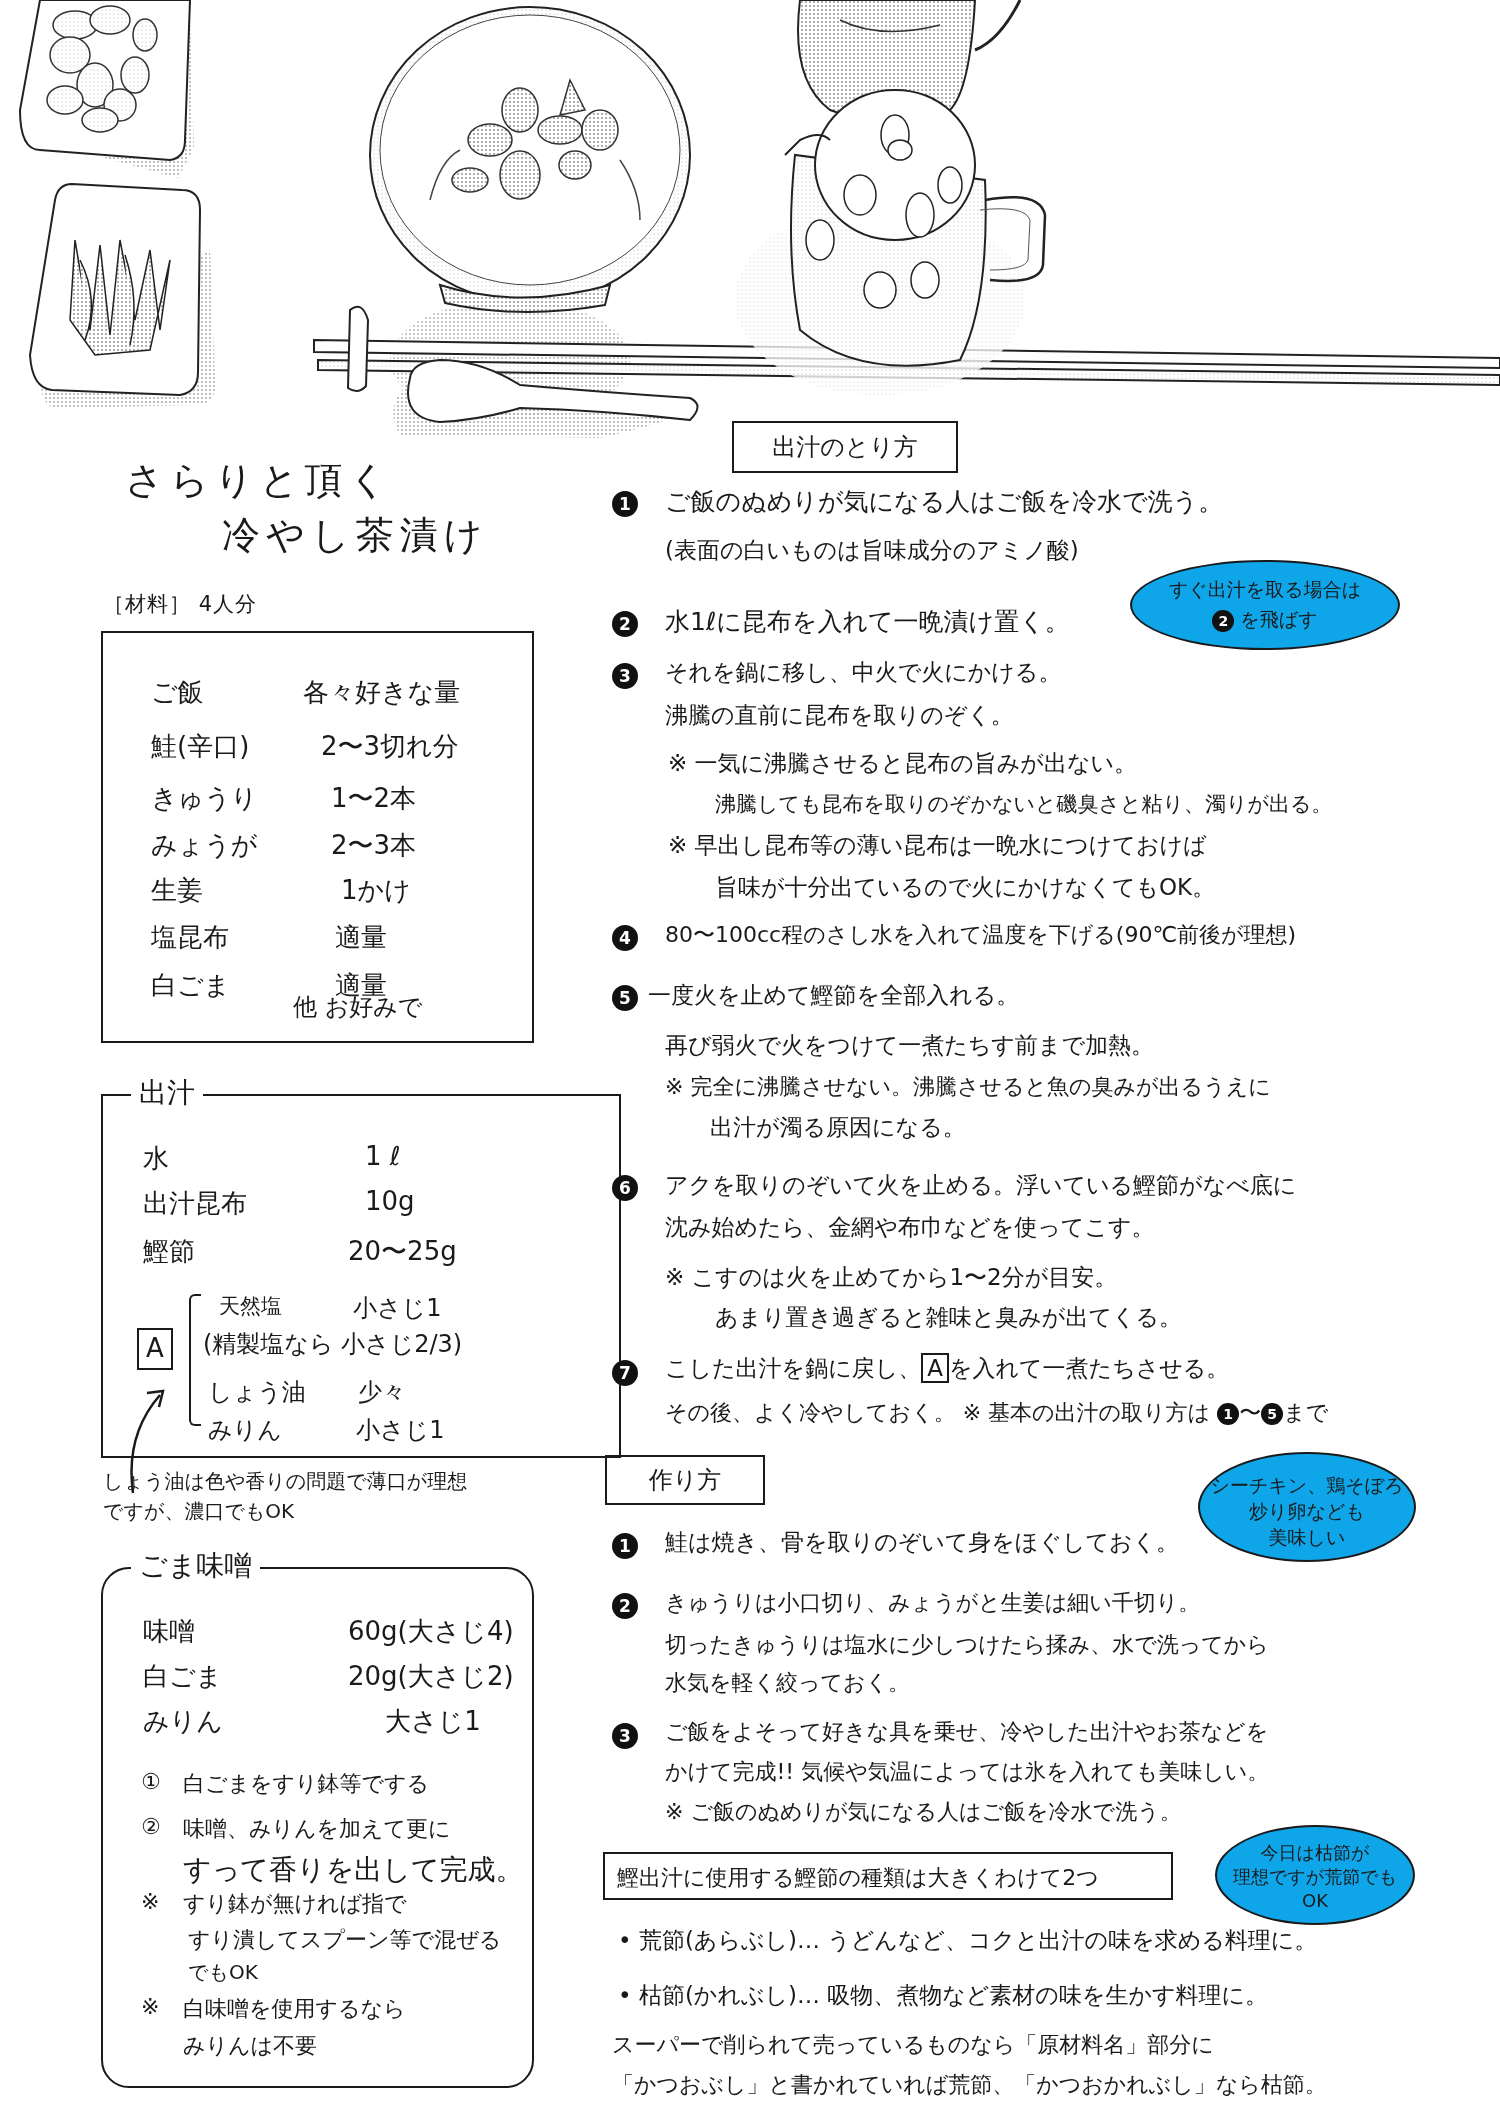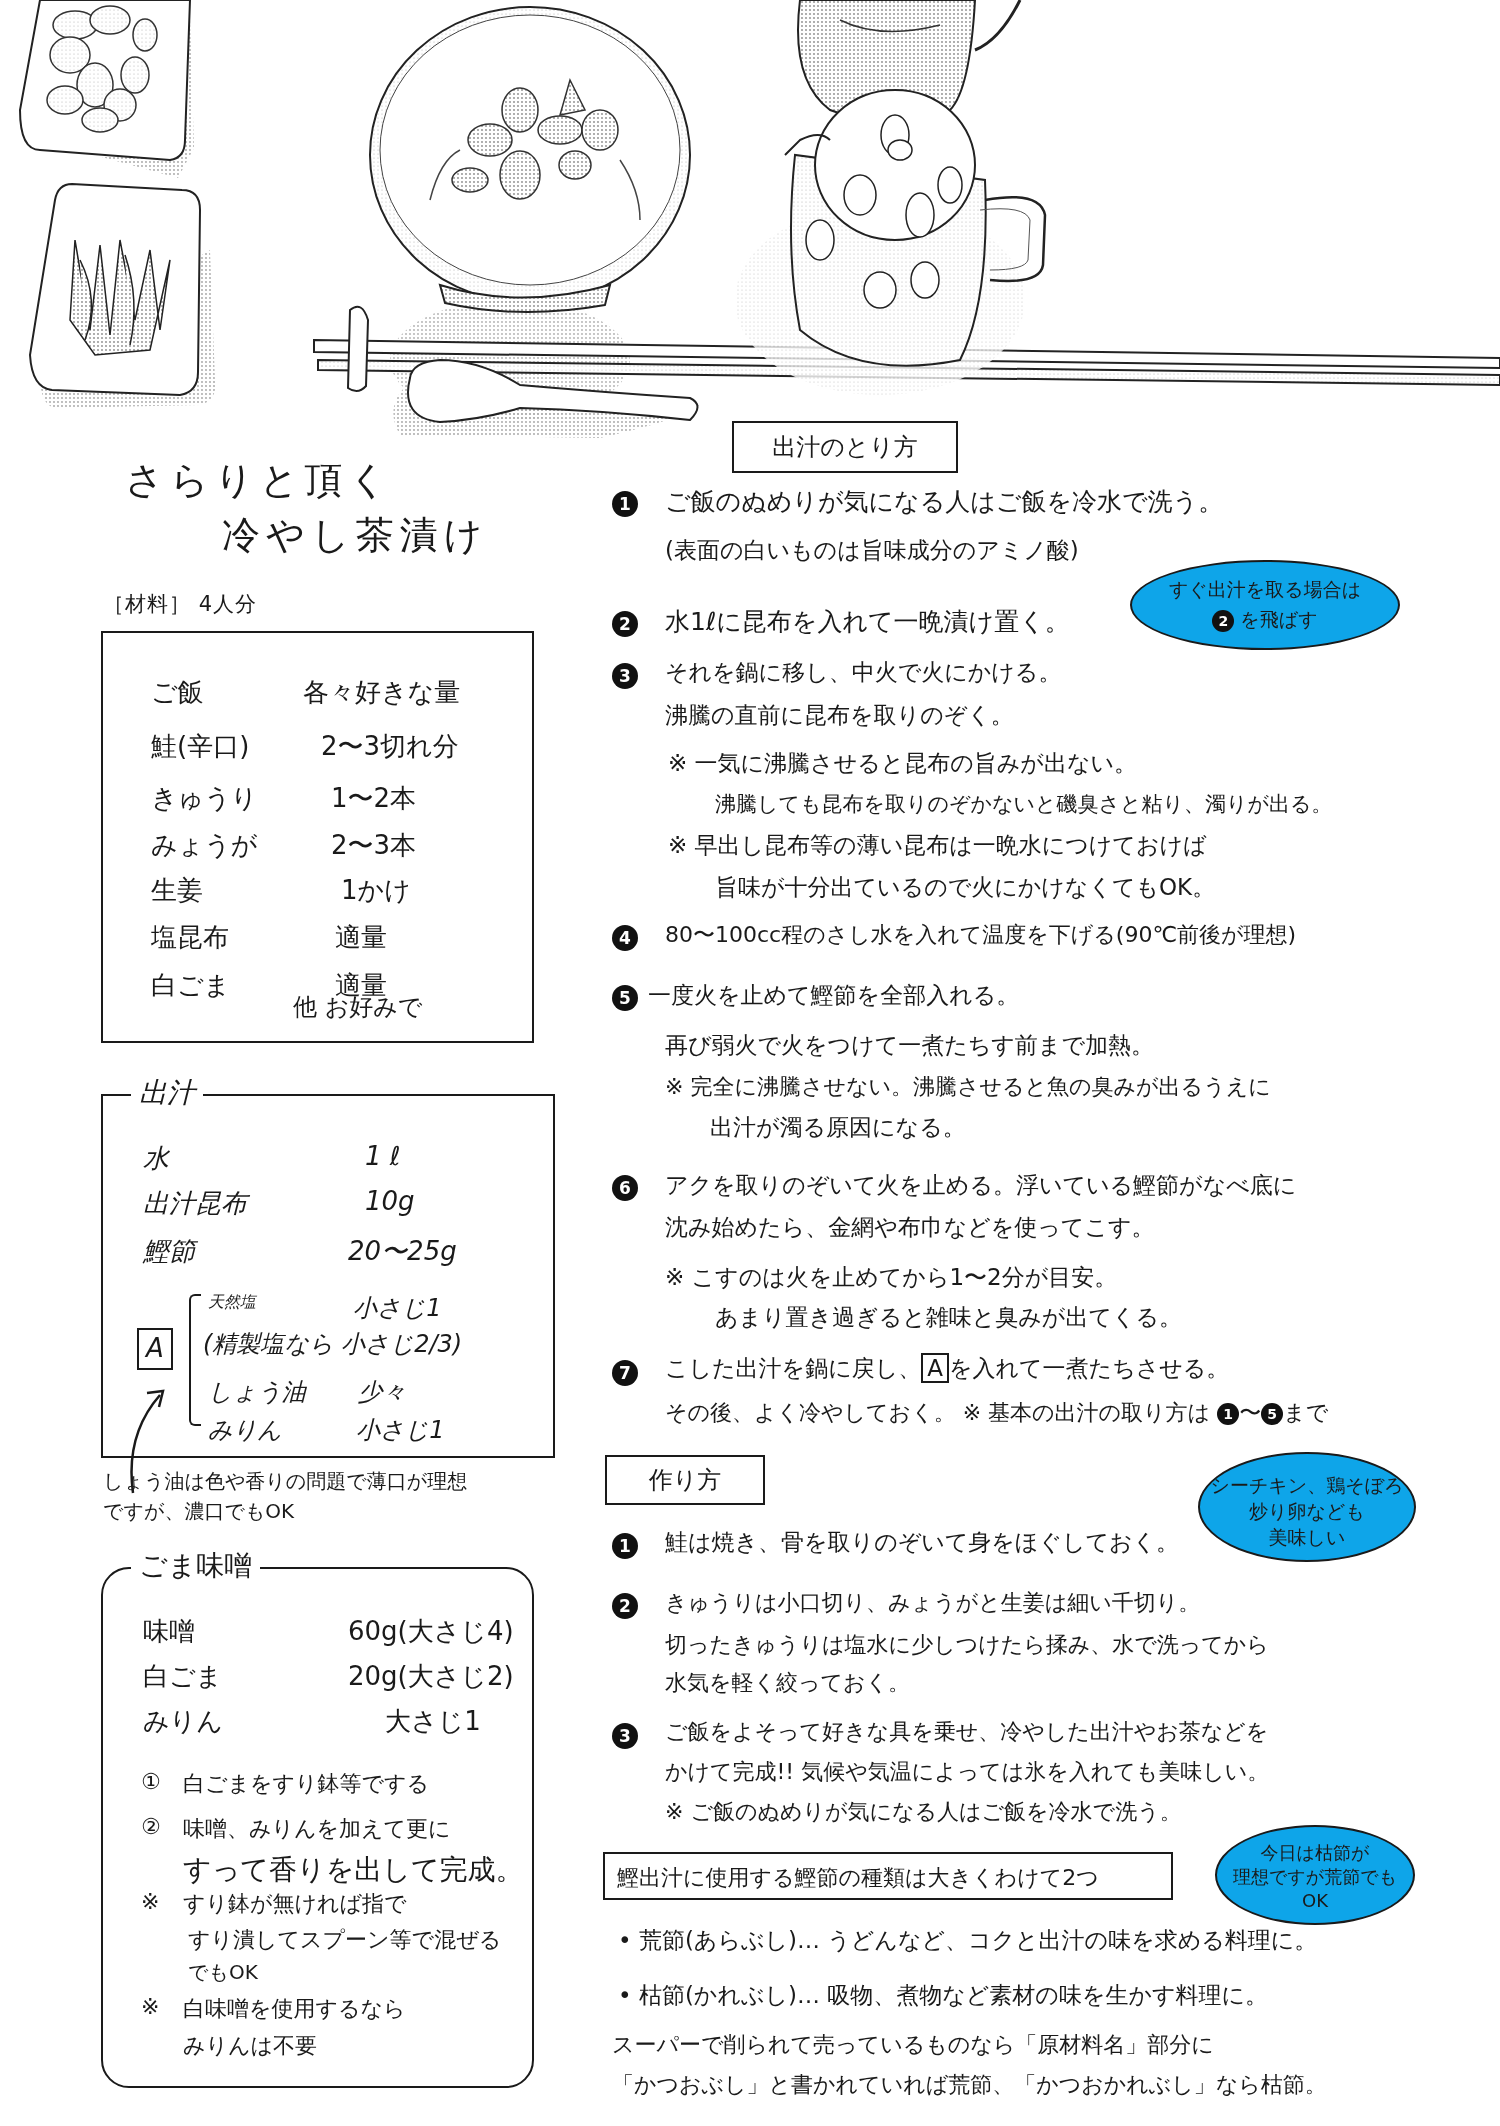--- a/index.html
+++ b/index.html
@@ -13,21 +13,21 @@
   .title1 { left: 125px; top: 455px; font-size: 38px; letter-spacing: 6px; }
   .title2 { left: 222px; top: 510px; font-size: 38px; letter-spacing: 6px; }
   .serving { left: 103px; top: 590px; font-size: 21px; letter-spacing: 1px; }
 
   .box { position: absolute; border: 2.5px solid #1a1a1a; box-sizing: border-box; }
   .ing-box { left: 101px; top: 631px; width: 433px; height: 412px; }
   .ing-row { position: absolute; font-size: 26px; }
   .ing-name { left: 48px; }
   .ing-amt { white-space: nowrap; }
 
-  .legend-box { left: 101px; top: 1094px; width: 454px; height: 364px; font-style: italic; }
+  .legend-box { left: 101px; top: 1094px; width: 520px; height: 364px; }
   .legend-title { position: absolute; top: -22px; left: 28px; background: #fff; padding: 0 8px; font-size: 28px; }
   .row { position: absolute; font-size: 26px; white-space: nowrap; }
 
   .a-tag { position: absolute; left: 34px; top: 232px; width: 32px; height: 38px; border: 2px solid #1a1a1a; font-size: 26px; text-align: center; line-height: 36px; }
   .bracket { position: absolute; left: 86px; top: 198px; width: 10px; height: 128px; border: 2px solid #1a1a1a; border-right: none; border-radius: 6px 0 0 6px; }
 
   .soy-note { font-size: 20px; left: 103px; white-space: nowrap; }
 
   .goma-box { left: 101px; top: 1567px; width: 433px; height: 521px; border-radius: 28px; }
 
@@ -169,21 +169,21 @@
   <div class="legend-title">出汁</div>
   <div class="row" style="left:40px;top:45px">水</div>
   <div class="row" style="left:262px;top:45px">1 ℓ</div>
   <div class="row" style="left:40px;top:90px">出汁昆布</div>
   <div class="row" style="left:262px;top:90px">10g</div>
   <div class="row" style="left:40px;top:138px">鰹節</div>
   <div class="row" style="left:245px;top:138px">20〜25g</div>
 
   <div class="a-tag">A</div>
   <div class="bracket"></div>
-  <div class="row" style="left:105px;top:196px;font-size:16px">天然塩</div>
+  <div class="row" style="left:116px;top:196px;font-size:21px">天然塩</div>
   <div class="row" style="left:250px;top:196px;font-size:24px">小さじ1</div>
   <div class="row" style="left:100px;top:232px;font-size:24px">(精製塩なら 小さじ2/3)</div>
   <div class="row" style="left:105px;top:280px;font-size:24px">しょう油</div>
   <div class="row" style="left:255px;top:280px;font-size:24px">少々</div>
   <div class="row" style="left:105px;top:318px;font-size:24px">みりん</div>
   <div class="row" style="left:253px;top:318px;font-size:24px">小さじ1</div>
 </div>
 
 <svg class="abs" style="left:125px;top:1375px;width:60px;height:120px" viewBox="0 0 60 120">
   <path d="M8 118 Q0 60 35 20" stroke="#1a1a1a" stroke-width="2.5" fill="none"></path>

